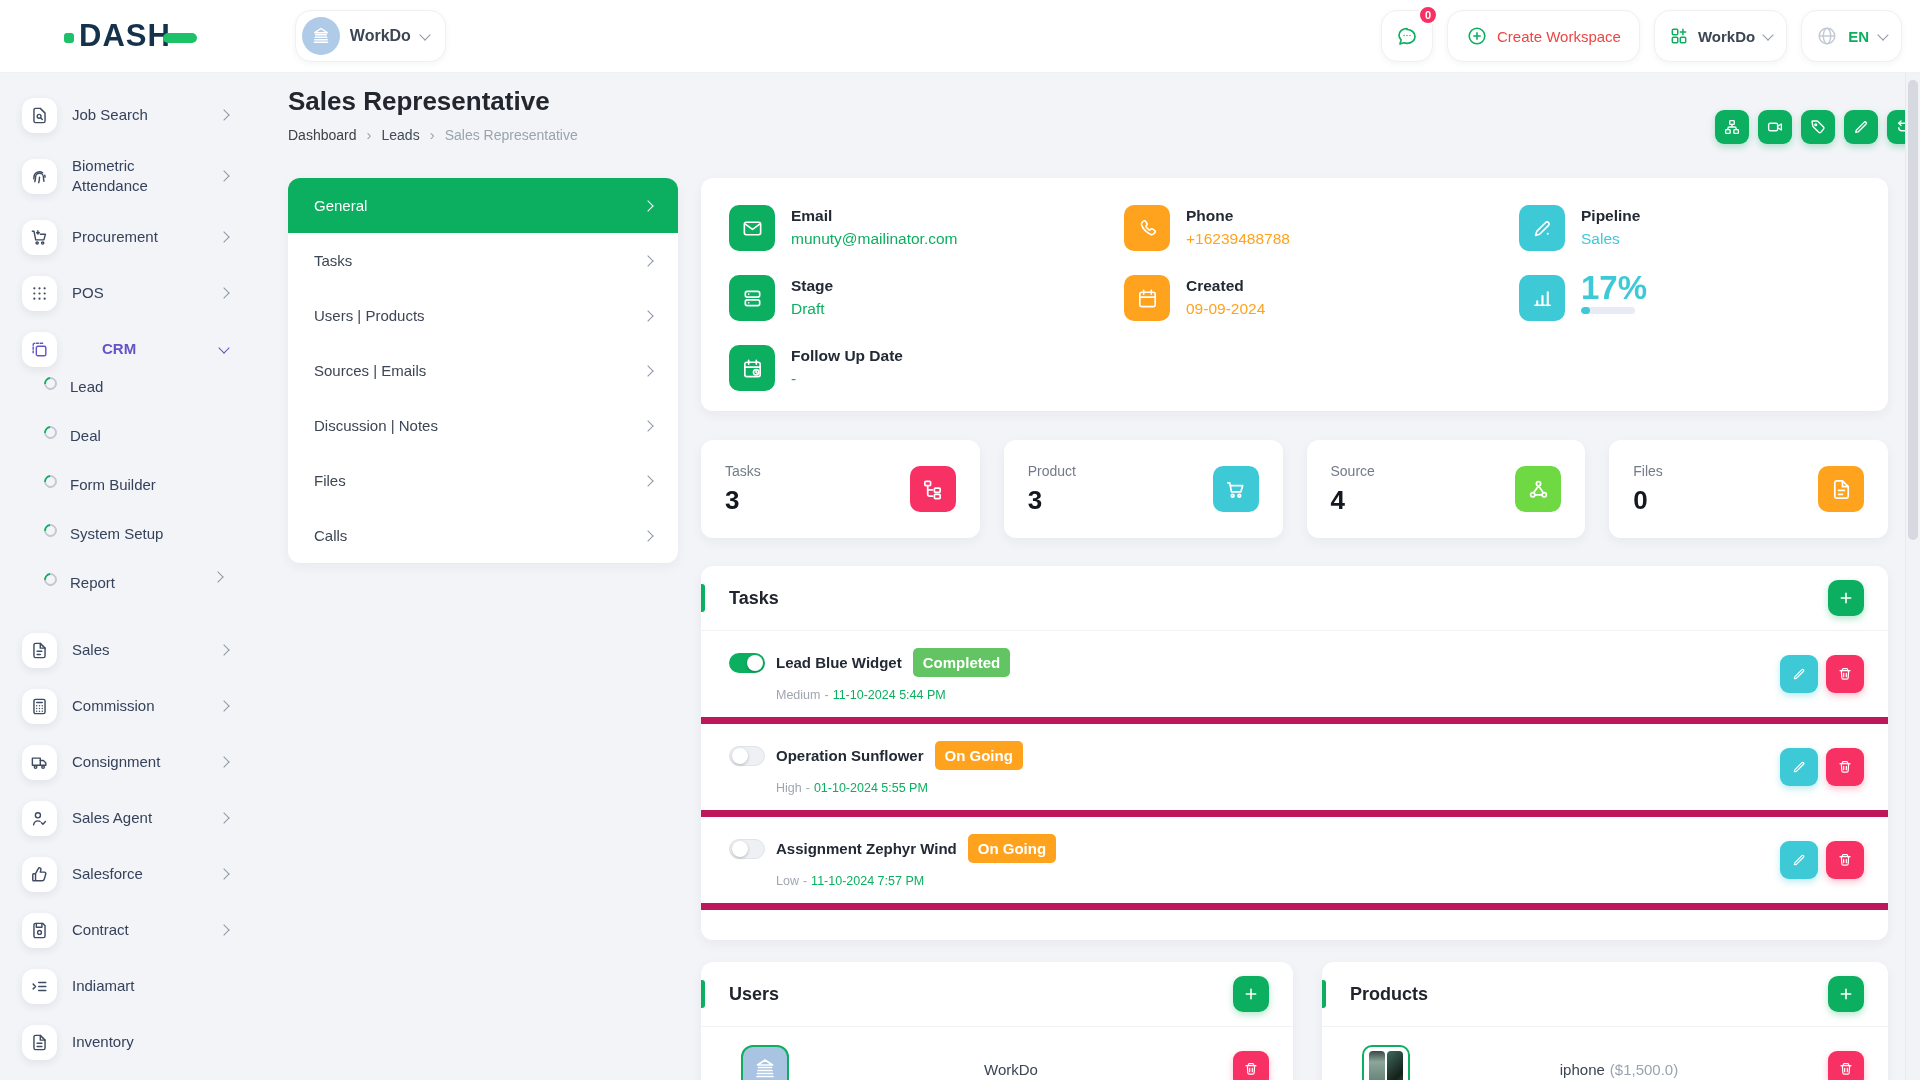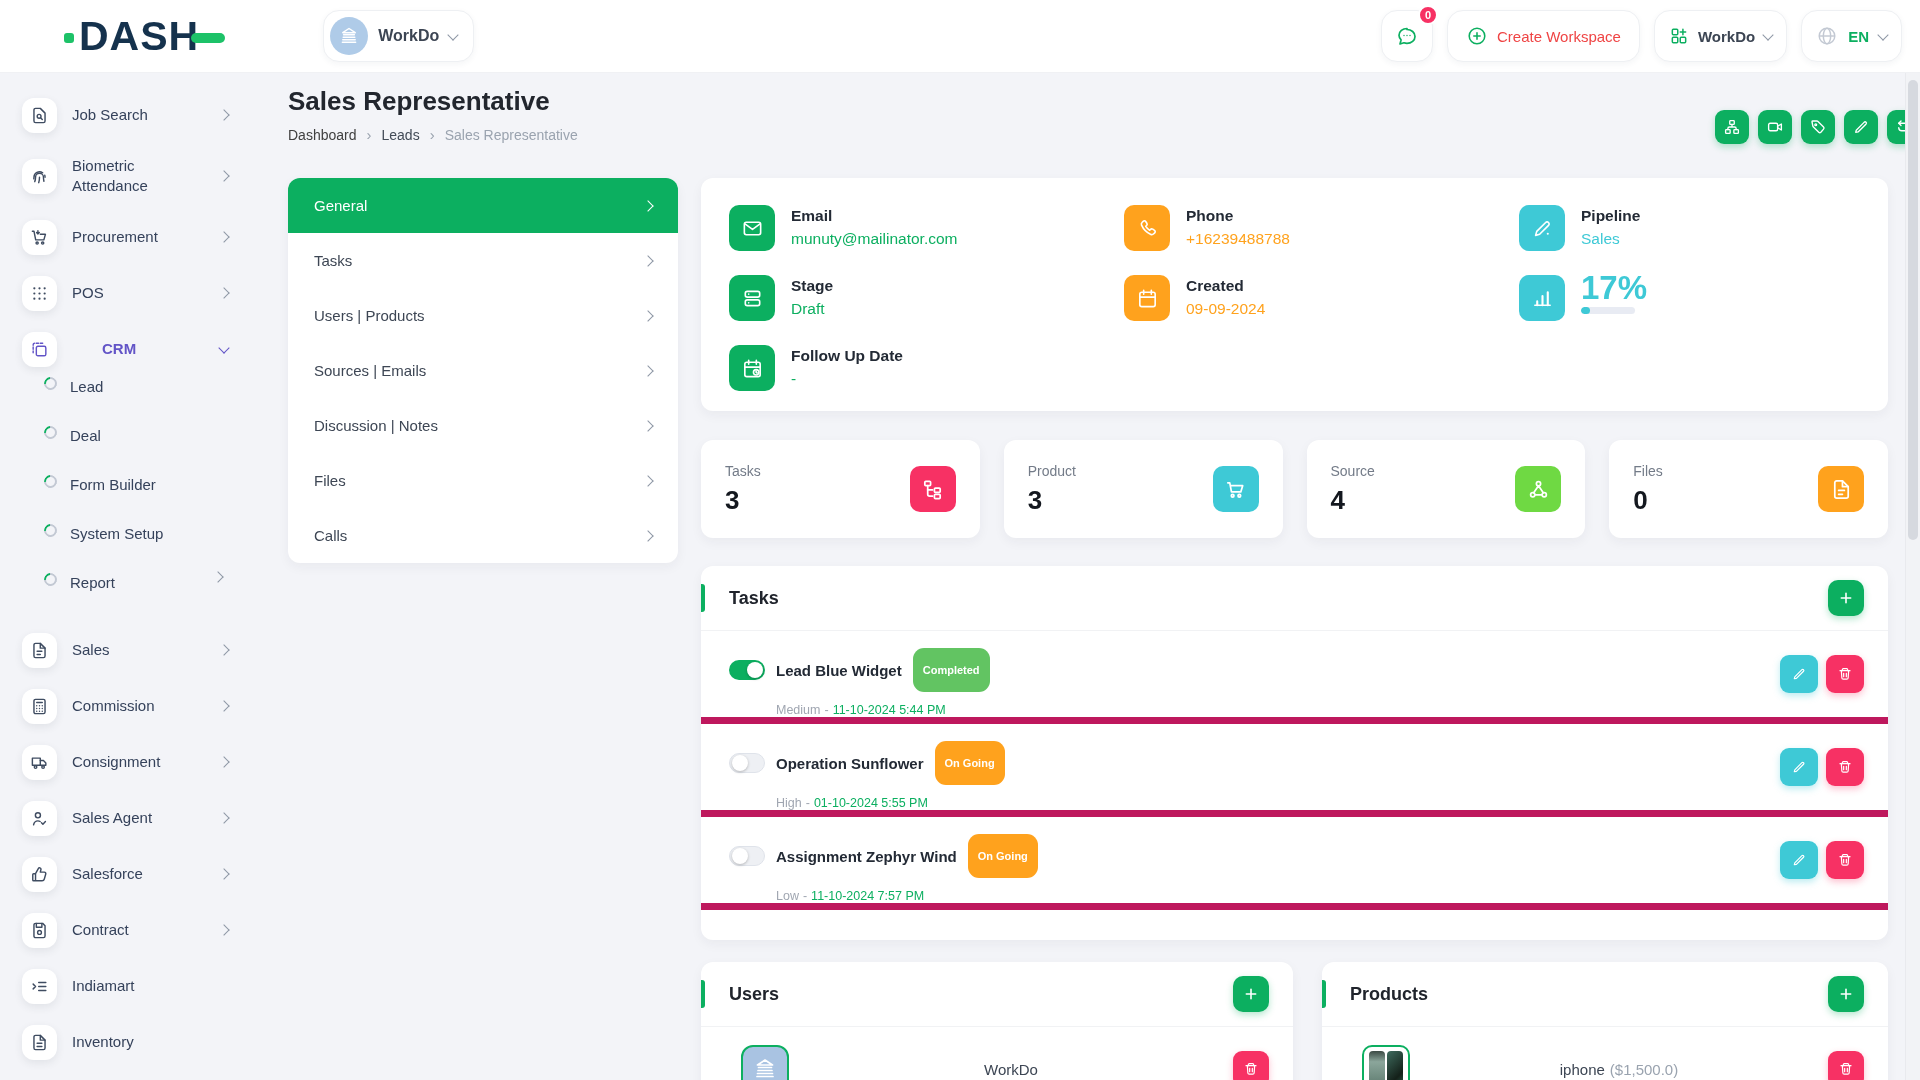--- a/index.html
+++ b/index.html
@@ -5,21 +5,21 @@
   html,body{margin:0;padding:0;}
   body{font-family:"Liberation Sans",sans-serif;background:#f3f4f8;}
   #app{position:relative;width:1920px;height:1080px;overflow:hidden;background:#f3f4f8;}
   svg{display:block;}
   .ic{display:inline-flex;align-items:center;justify-content:center;}
 
   
   .navbar{position:absolute;top:0;left:0;right:0;height:72px;background:#fff;border-bottom:1px solid #f0f1f4;display:flex;align-items:center;z-index:5;}
   .logo{display:flex;align-items:center;margin-left:64px;}
   .logo-dot{width:10px;height:10px;border-radius:3px;background:#1dc268;margin-right:5px;margin-top:4px;}
-  .logo-text{font-size:41px;font-weight:800;letter-spacing:1px;color:#15324d;}
+  .logo-text{font-size:31px;font-weight:800;letter-spacing:1px;color:#15324d;}
   .logo-dash{width:34px;height:10px;border-radius:5px;background:#1dc268;margin-left:-8px;margin-top:4px;}
   .ws-pill{display:flex;align-items:center;gap:10px;margin-left:98px;height:50px;padding:0 16px 0 6px;background:#fff;border:1px solid #eef0f3;border-radius:16px;box-shadow:0 2px 6px rgba(40,50,70,.05);cursor:pointer;}
   .ws-avatar{width:38px;height:38px;border-radius:50%;background:#afcbe8;color:#fff;display:flex;align-items:center;justify-content:center;}
   .ws-name{font-size:16px;font-weight:600;color:#3c4553;}
   .nav-right{margin-left:auto;display:flex;align-items:center;gap:14px;margin-right:18px;}
   .nav-btn{height:50px;background:#fff;border:1px solid #eef0f3;border-radius:16px;box-shadow:0 2px 6px rgba(40,50,70,.05);display:flex;align-items:center;cursor:pointer;}
   .chat-btn{width:50px;justify-content:center;position:relative;color:#0caf60;}
   .chat-badge{position:absolute;top:-6px;right:-6px;min-width:20px;height:20px;border-radius:10px;background:#f73164;border:2px solid #fff;color:#fff;font-size:11px;font-weight:700;display:flex;align-items:center;justify-content:center;padding:0 4px;box-sizing:border-box;}
   .create-btn{padding:0 18px;gap:9px;color:#0caf60;}
   .create-btn .lbl{font-size:15px;font-weight:500;color:#ef4444;}
@@ -103,21 +103,21 @@
   .sec-head{position:relative;height:64px;display:flex;align-items:center;justify-content:space-between;padding:0 24px 0 28px;border-bottom:1px solid #f1f2f4;}
   .accent{position:absolute;left:0;top:18px;width:4px;height:28px;background:#0caf60;border-radius:0 3px 3px 0;}
   .sec-title{font-size:18px;font-weight:700;color:#20242c;}
   .add-btn{width:36px;height:36px;border-radius:10px;background:#0caf60;color:#fff;display:flex;align-items:center;justify-content:center;cursor:pointer;box-shadow:0 3px 7px rgba(12,175,96,.3);}
   .add-btn svg{width:16px;height:16px;}
 
   .tasks-card{left:701px;top:566px;width:1187px;height:374px;overflow:hidden;}
   .t-row{position:relative;height:86px;border-bottom:7px solid #be185d;padding:0 24px 0 28px;}
   .t-line1{display:flex;align-items:center;gap:11px;padding-top:17px;}
   .t-name{font-size:15px;font-weight:700;color:#232a35;}
-  .badge{color:#fff;font-size:11px;font-weight:600;padding:16px 10px;border-radius:11px;}
+  .badge{color:#fff;font-size:15px;font-weight:600;padding:6px 10px;border-radius:5px;}
   .b-green{background:#62c462;}
   .b-orange{background:#ffa21d;}
   .t-meta{margin-left:47px;margin-top:11px;font-size:12.5px;color:#a0a6b1;}
   .t-meta .t-date{color:#0caf60;}
   .t-meta span{margin-right:4px;}
   .row-actions{position:absolute;right:24px;top:24px;display:flex;gap:8px;}
   .sq-btn{width:38px;height:38px;border-radius:9px;color:#fff;display:flex;align-items:center;justify-content:center;cursor:pointer;}
   .sq-btn svg{width:16px;height:16px;}
   .sq-cyan{background:#3ec9d6;box-shadow:0 3px 7px rgba(62,201,214,.35);}
   .sq-pink{background:#f73164;box-shadow:0 3px 7px rgba(247,49,100,.3);}

